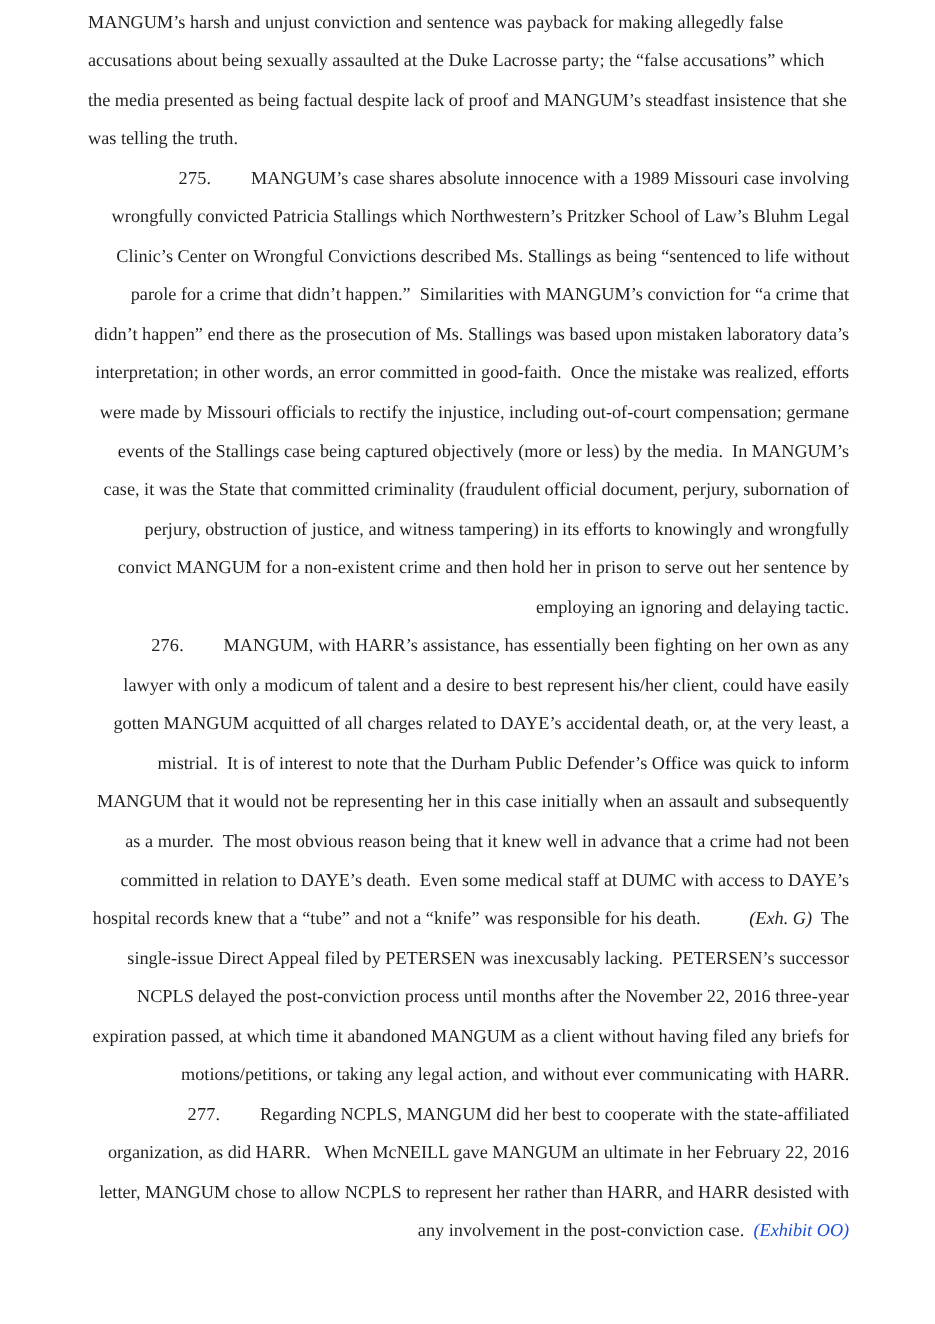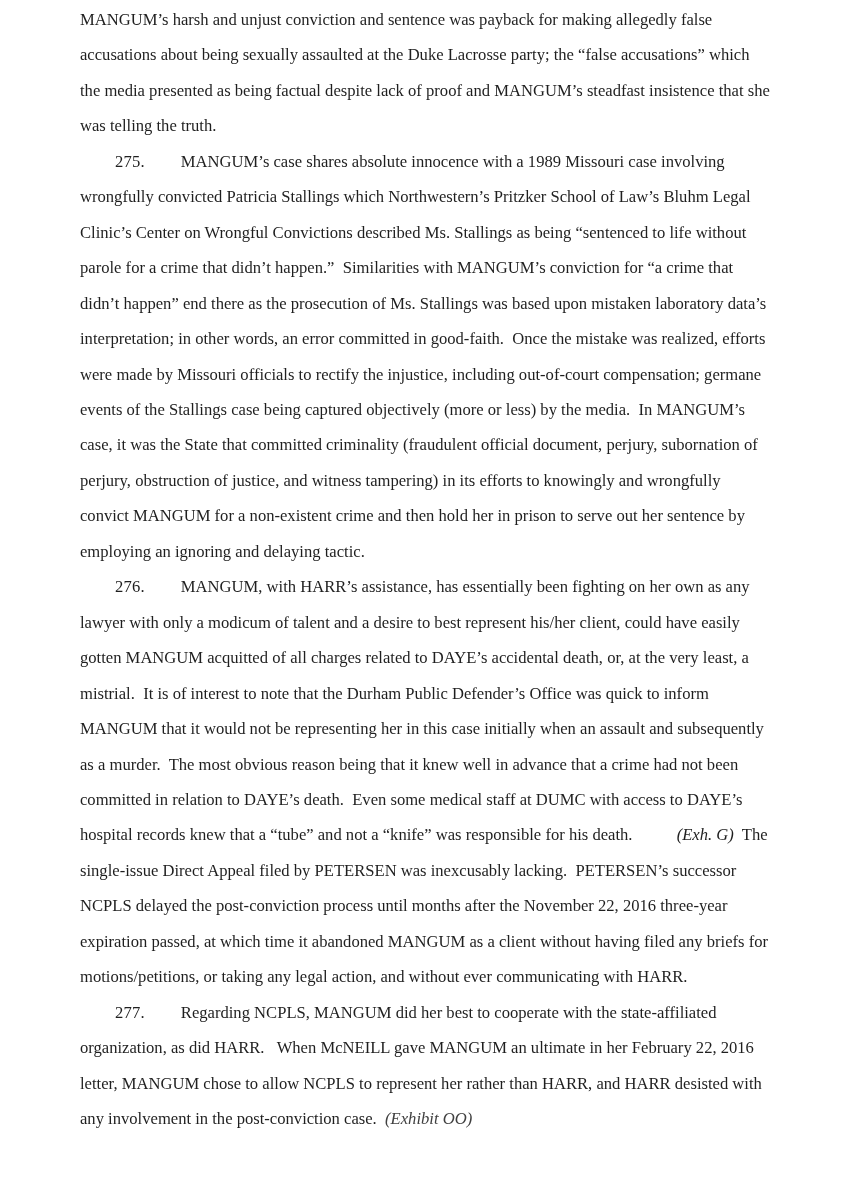--- a/index.html
+++ b/index.html
@@ -24,33 +24,34 @@
     line-height: 35.45px;
     color: #1f1f1f;
     text-align: left;
   }
   p.para {
     margin: 0;
     white-space: pre-wrap;
   }
   p.para.numbered {
     text-indent: 35px;
+    text-align: right;
   }
   .pnum {
     letter-spacing: 0.2px;
   }
   .tab {
     display: inline-block;
     width: 36px;
   }
   .seg.normal { font-style: normal; }
   .seg.italic { font-style: italic; margin-left: 40px; }
   .seg.link-italic {
     font-style: italic;
-    color: #404040;
+    color: #1d4ed8;
     cursor: pointer;
   }
 </style>
 </head>
 <body>
 
 <div class="page">
   <div class="doc" id="doc">
       <p class="para"><span class="seg normal">MANGUM’s harsh and unjust conviction and sentence was payback for making allegedly false accusations about being sexually assaulted at the Duke Lacrosse party; the “false accusations” which the media presented as being factual despite lack of proof and MANGUM’s steadfast insistence that she was telling the truth.</span></p>
       <p class="para numbered"><span class="pnum">275.</span><span class="tab"></span><span class="seg normal">MANGUM’s case shares absolute innocence with a 1989 Missouri case involving wrongfully convicted Patricia Stallings which Northwestern’s Pritzker School of Law’s Bluhm Legal Clinic’s Center on Wrongful Convictions described Ms. Stallings as being “sentenced to life without parole for a crime that didn’t happen.”  Similarities with MANGUM’s conviction for “a crime that didn’t happen” end there as the prosecution of Ms. Stallings was based upon mistaken laboratory data’s interpretation; in other words, an error committed in good-faith.  Once the mistake was realized, efforts were made by Missouri officials to rectify the injustice, including out-of-court compensation; germane events of the Stallings case being captured objectively (more or less) by the media.  In MANGUM’s case, it was the State that committed criminality (fraudulent official document, perjury, subornation of perjury, obstruction of justice, and witness tampering) in its efforts to knowingly and wrongfully convict MANGUM for a non-existent crime and then hold her in prison to serve out her sentence by employing an ignoring and delaying tactic.</span></p>

